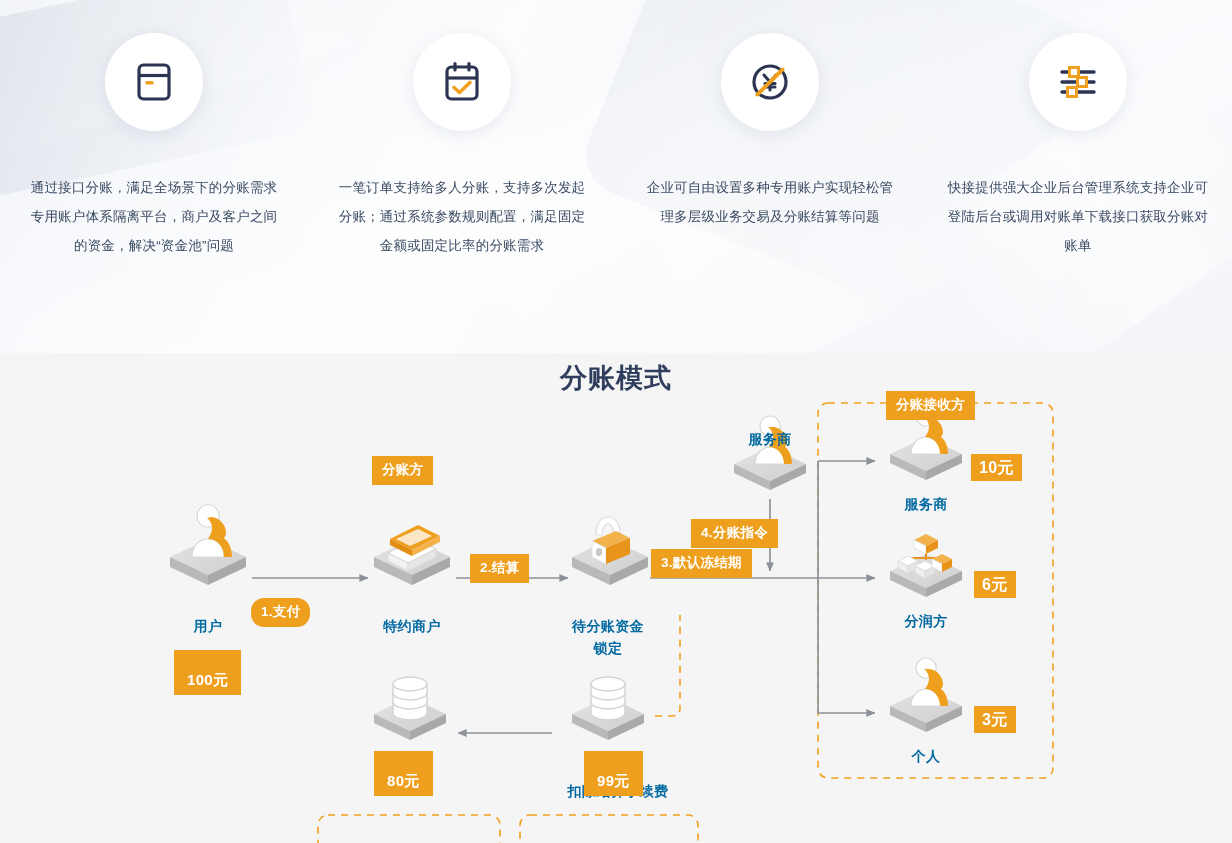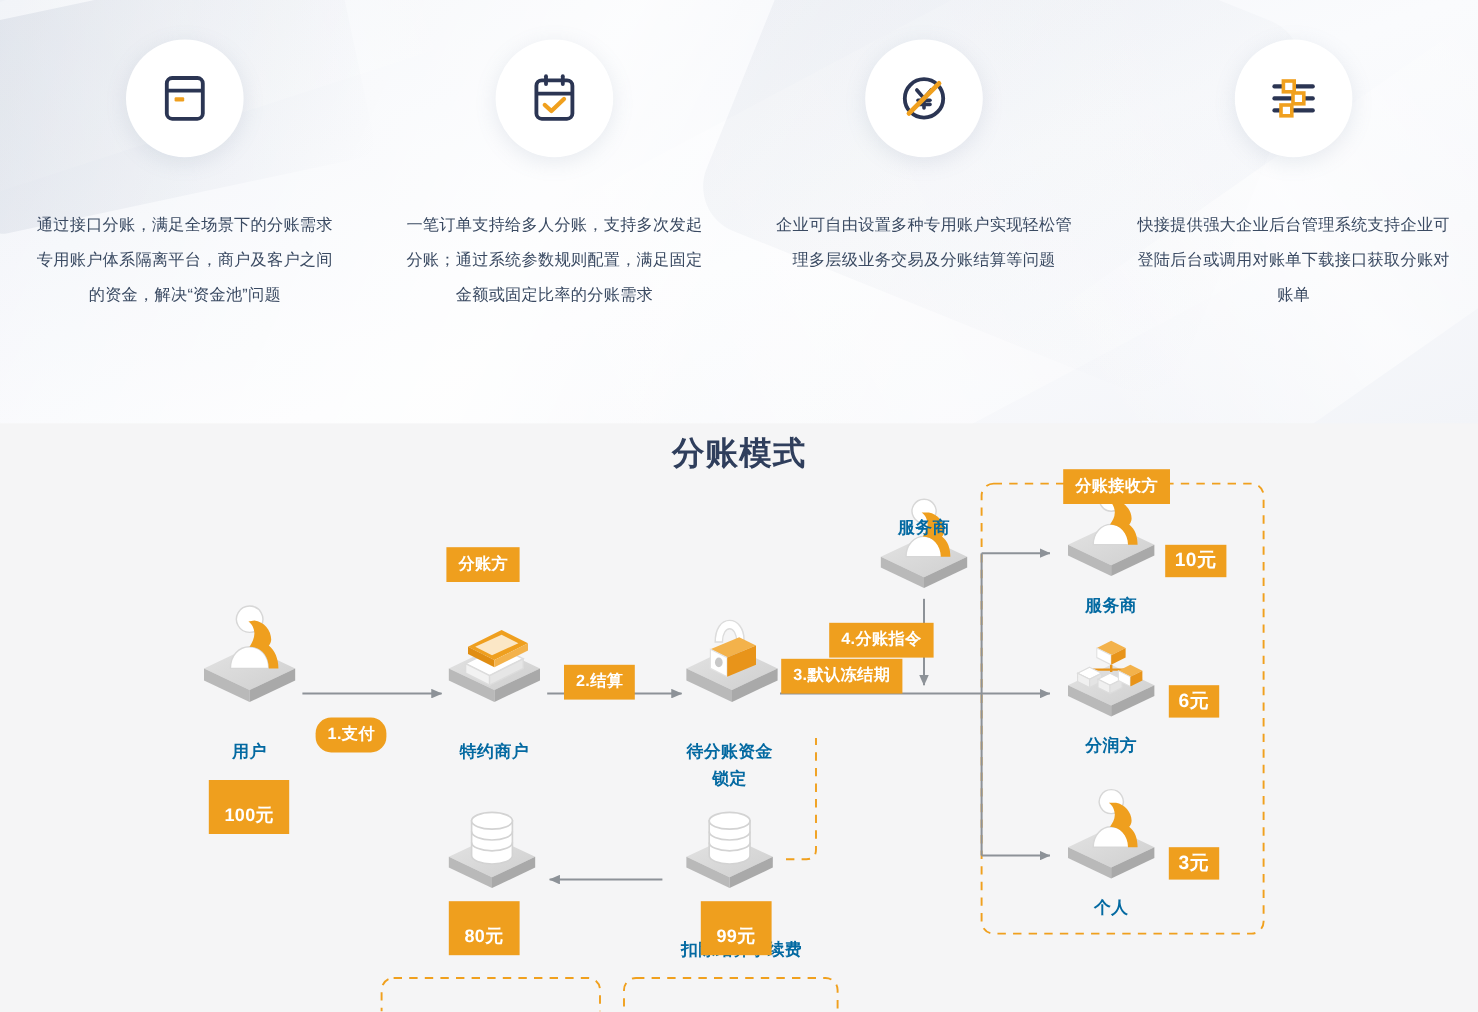--- a/index.html
+++ b/index.html
@@ -296,21 +296,21 @@
           <path d="M38,60 L38,69 L74,52 L74,43 Z" fill="#a9a9a9"></path>
           <path d="M38,15 a10,10 0 1,1 .1,0 Z" fill="#ffffff" stroke="#d7d7d7" stroke-width="1.2"></path>
           <path d="M23,43 c0,-10 7,-17 15,-17 c8,0 15,7 15,17 z" fill="#ffffff" stroke="#d7d7d7" stroke-width="1.2"></path>
           <path d="M42,6 c7,1 13,8 13,15 c0,2 -1,4 -2,5 c5,4 7,10 7,17 l-8,0 c0,-10 -7,-17 -15,-17 c2,-3 4,-6 4,-10 c0,-4 -2,-8 -5,-10 z" fill="#ef9f1e"></path>
         </g>
       </svg>
 
       <div class="chip" style="left:372px; top:103px;">分账方</div>
       <div class="chip" style="left:886px; top:38px;">分账接收方</div>
 
-      <div class="chip" style="left:263px; top:245px;border-radius:13px;">1.支付</div>
+      <div class="chip" style="left:251px; top:245px;border-radius:13px;">1.支付</div>
       <div class="chip" style="left:470px; top:201px;">2.结算</div>
       <div class="chip" style="left:651px; top:166px;margin-left:40px;">4.分账指令</div>
       <div class="chip" style="left:651px; top:196px;">3.默认冻结期</div>
 
       <div class="nlabel" style="left:168px; top:265px; width:80px;">用户</div>
       <div class="nlabel" style="left:362px; top:265px; width:100px;">特约商户</div>
       <div class="nlabel" style="left:558px; top:265px; width:100px;">待分账资金</div>
       <div class="nlabel" style="left:558px; top:287px; width:100px;">锁定</div>
       <div class="nlabel" style="left:730px; top:78px; width:80px;">服务商</div>
       <div class="nlabel" style="left:528px; top:430px; width:180px;">扣除结算手续费</div>

